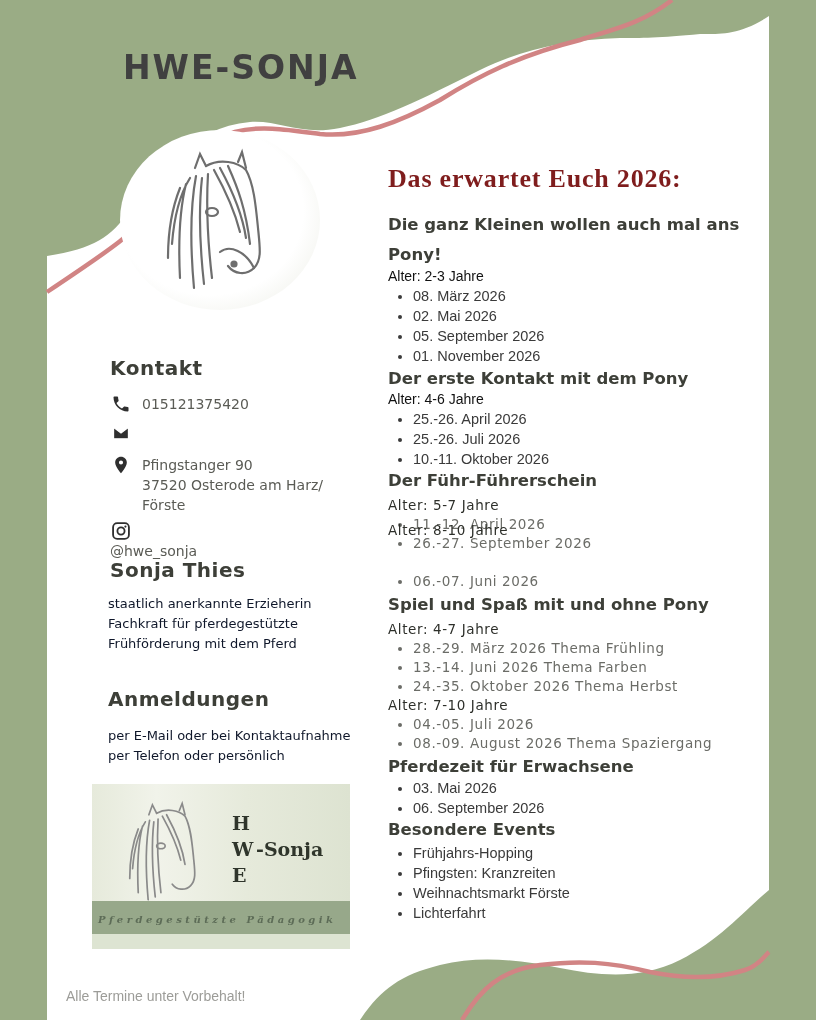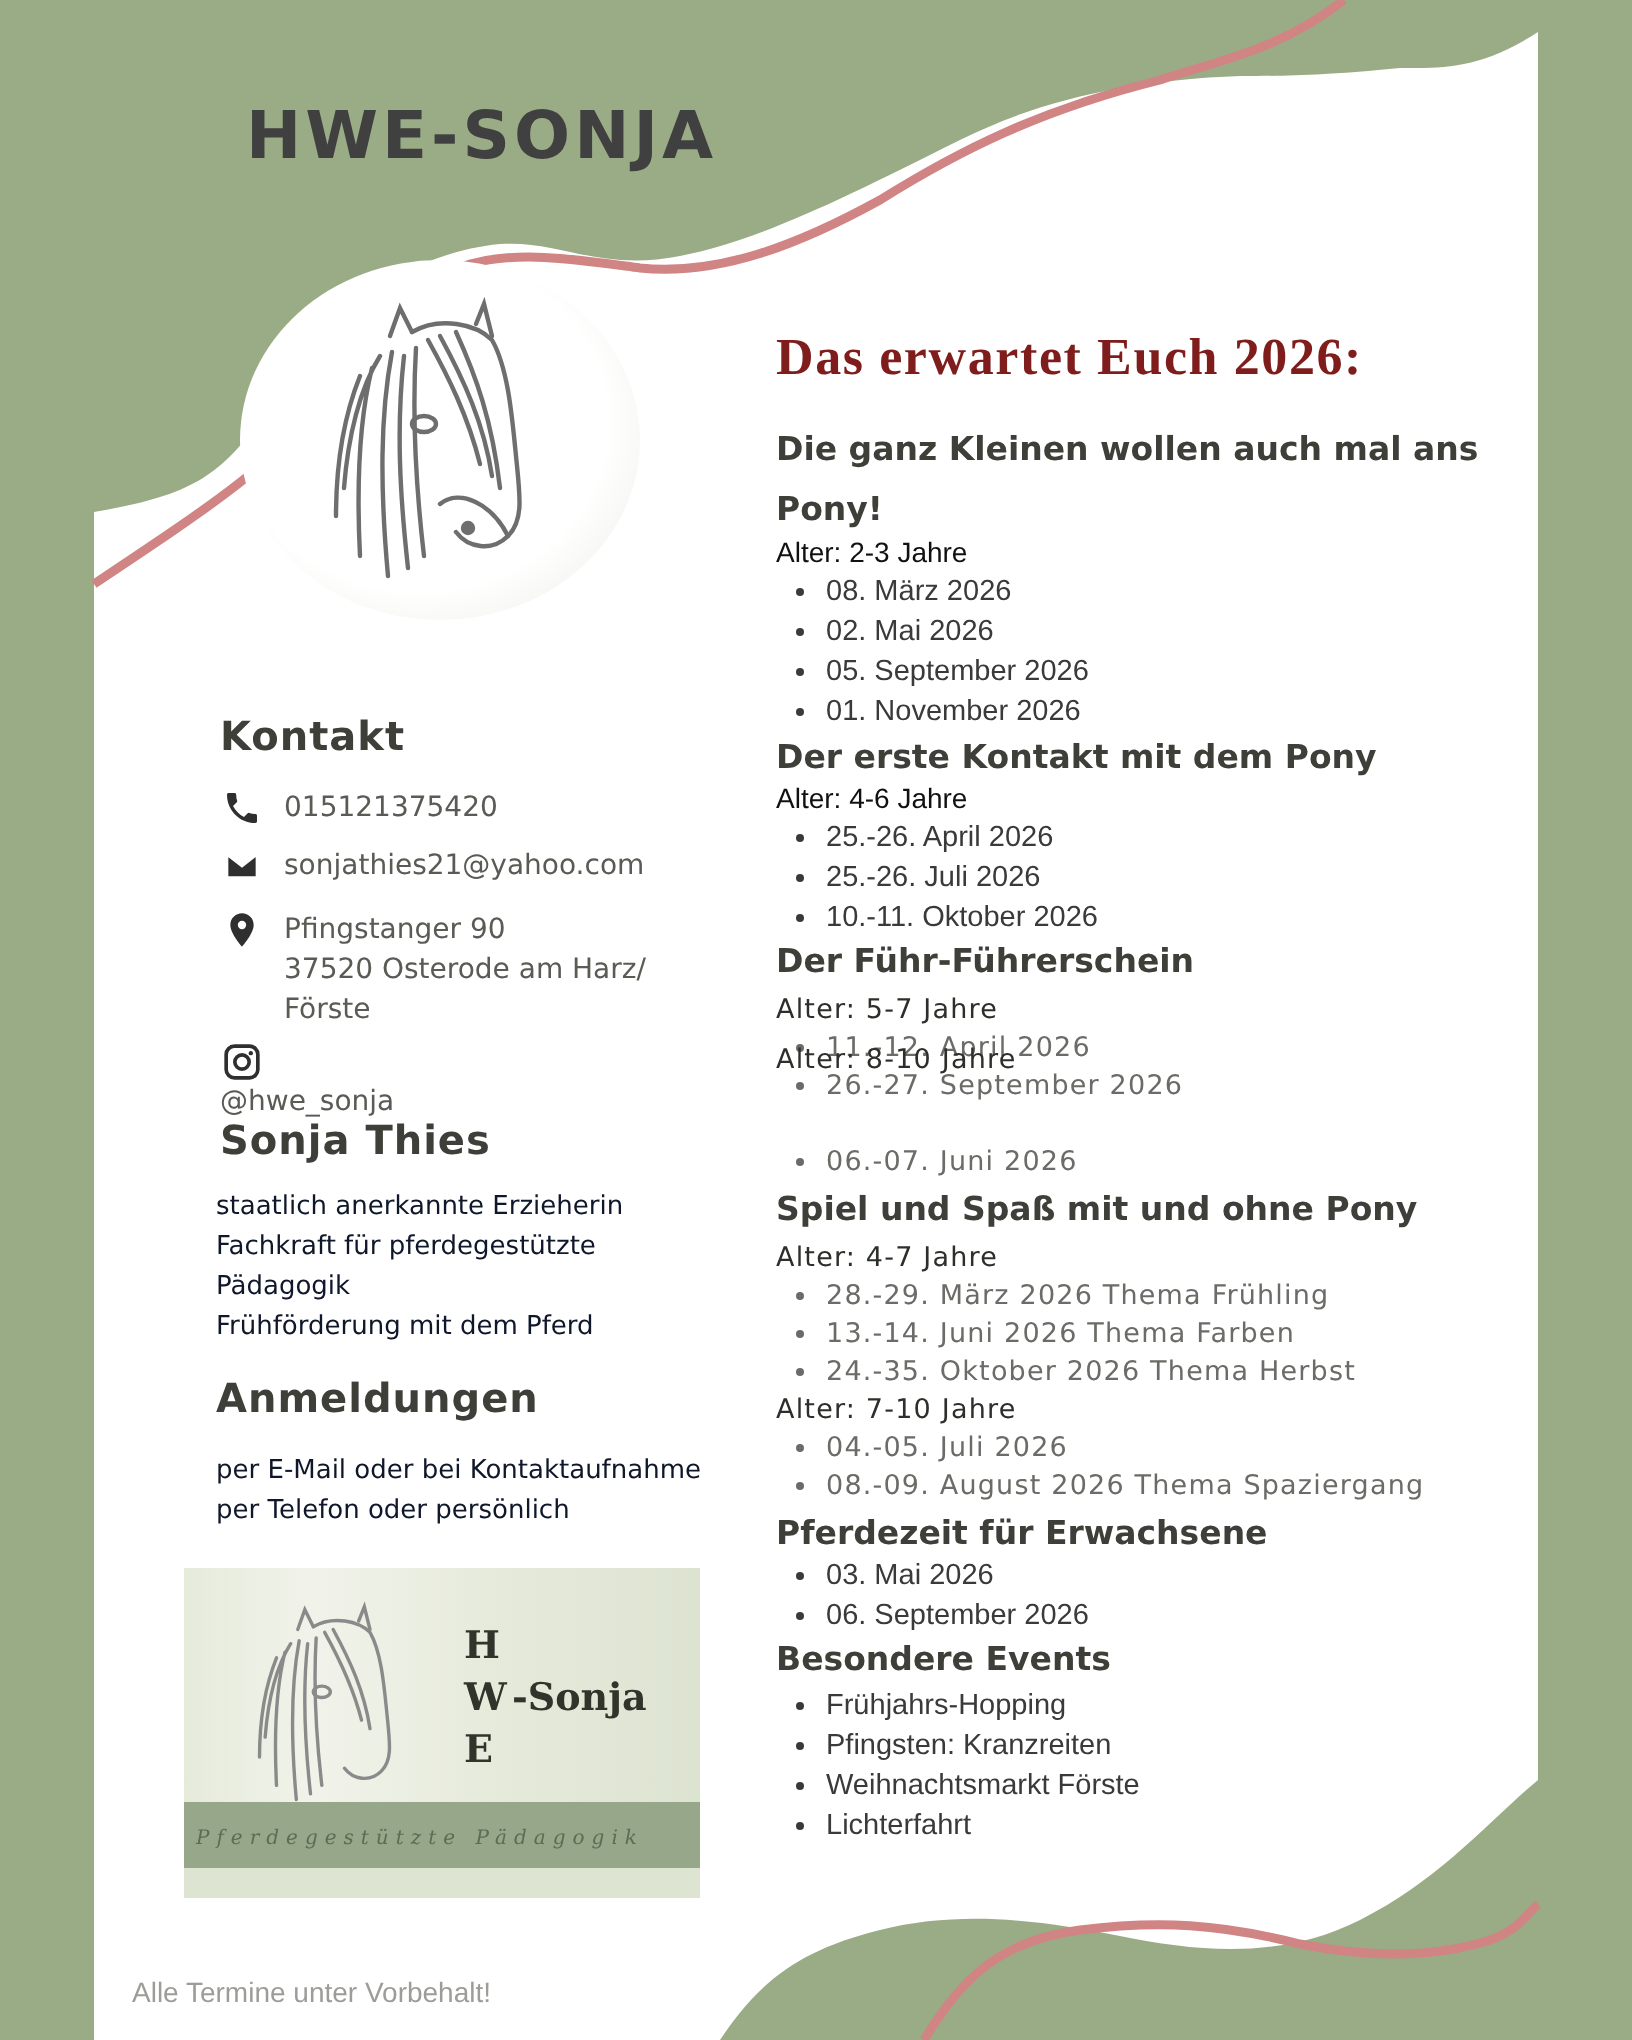--- a/index.html
+++ b/index.html
@@ -40,21 +40,21 @@
     position: absolute; left: 92px; top: 784px; width: 258px; height: 165px;
     background: linear-gradient(90deg, #e6eadb 0%, #f1f3ea 25%, #e6eadb 60%, #dde3d1 100%);
     overflow: hidden;
   }
   .logo-band {
     position: absolute; left: 0; top: 117px; width: 258px; height: 40px; background: #97a88a;
   }
   .logo-band-light { position: absolute; left: 0; top: 150px; width: 258px; height: 15px; background: #dde4d2; }
   .logo-script {
     position: absolute; left: 6px; top: 130px; font-family: "DejaVu Serif", serif;
-    font-style: italic; font-size: 10px; letter-spacing: 3.5px; color: #5d6c57;
+    font-style: italic; font-size: 10px; letter-spacing: 3.5px; color: #5d6c57; font-weight: bold;
   }
   .logo-letters { position: absolute; left: 140px; top: 26px; font-family: "DejaVu Serif", serif; font-weight: bold; font-size: 19px; color: #2f352b; line-height: 26px; }
   .logo-sonja { position: absolute; left: 164px; top: 54px; font-family: "DejaVu Serif", serif; font-weight: bold; font-size: 19px; color: #2f352b; }
   .logo-horse { position: absolute; left: 25px; top: 14px; width: 85px; height: 110px; }
 
   .footer-note { position: absolute; left: 66px; top: 988px; font-family: "Liberation Sans", sans-serif; font-size: 14px; color: #9c9c98; }
   .main-title {
     position: absolute; left: 388px; top: 164px;
     font-family: Liberation Serif, serif; font-weight: bold; font-size: 26px;
     color: #7f1d1d; letter-spacing: 0.8px;
@@ -108,21 +108,20 @@
   <svg class="ic" viewBox="0 0 24 24">
       <path fill="#2f2f2f" d="M6.6 10.8c1.4 2.8 3.8 5.1 6.6 6.6l2.2-2.2c.3-.3.7-.4 1-.2 1.1.4 2.3.6 3.6.6.6 0 1 .4 1 1V20c0 .6-.4 1-1 1C10.6 21 3 13.4 3 4c0-.6.4-1 1-1h3.5c.6 0 1 .4 1 1 0 1.3.2 2.5.6 3.6.1.3 0 .7-.2 1z"></path>
     </svg>
   <span class="txt">015121375420</span>
 </div>
 
 <div class="contact-row" style="top:423px;">
   <svg class="ic" viewBox="0 0 24 24">
       <path fill="#2f2f2f" d="M3 5h18v14H3z M3 5l9 7 9-7" stroke="#fff" stroke-width="1.6"></path>
     </svg>
-  <span class="txt">sonjathies21@yahoo.com</span>
 </div>
 
 <div class="contact-row" style="top:455px;">
   <svg class="ic" viewBox="0 0 24 24">
       <path fill="#2f2f2f" d="M12 2C8.1 2 5 5.1 5 9c0 5.2 7 13 7 13s7-7.8 7-13c0-3.9-3.1-7-7-7zm0 9.5a2.5 2.5 0 1 1 0-5 2.5 2.5 0 0 1 0 5z"></path>
     </svg>
   <div class="txt">
     <div>Pfingstanger 90</div>
     <div>37520 Osterode am Harz/</div>
     <div>Förste</div>
@@ -135,21 +134,20 @@
       <circle cx="12" cy="12" r="4.3" fill="none" stroke="#2f2f2f" stroke-width="2.2"></circle>
       <circle cx="17.3" cy="6.7" r="1.3" fill="#2f2f2f"></circle>
     </svg>
   <span class="txt">@hwe_sonja</span>
 </div>
 
 <div class="left h-left" style="top:558px; left:110px;">Sonja Thies</div>
 <div class="left bio" style="top:594px;">
   <div>staatlich anerkannte Erzieherin</div>
   <div>Fachkraft für pferdegestützte</div>
-  <div>Pädagogik</div>
   <div>Frühförderung mit dem Pferd</div>
 </div>
 
 <div class="left h-left" style="top:687px; left:108px;">Anmeldungen</div>
 <div class="left bio" style="top:726px;">
   <div>per E-Mail oder bei Kontaktaufnahme</div>
   <div>per Telefon oder persönlich</div>
 </div>
 
 <div class="logo-box">

